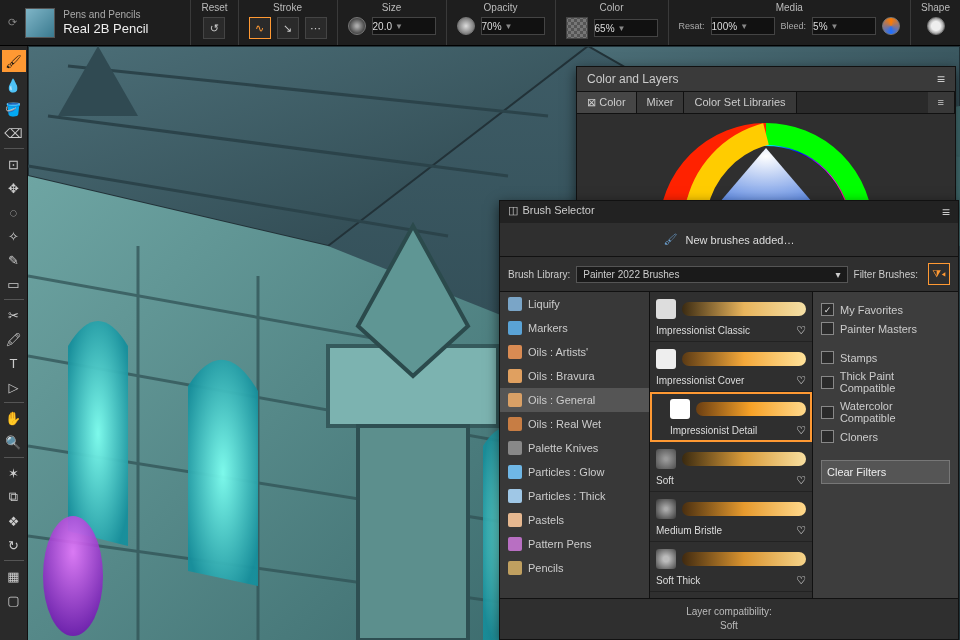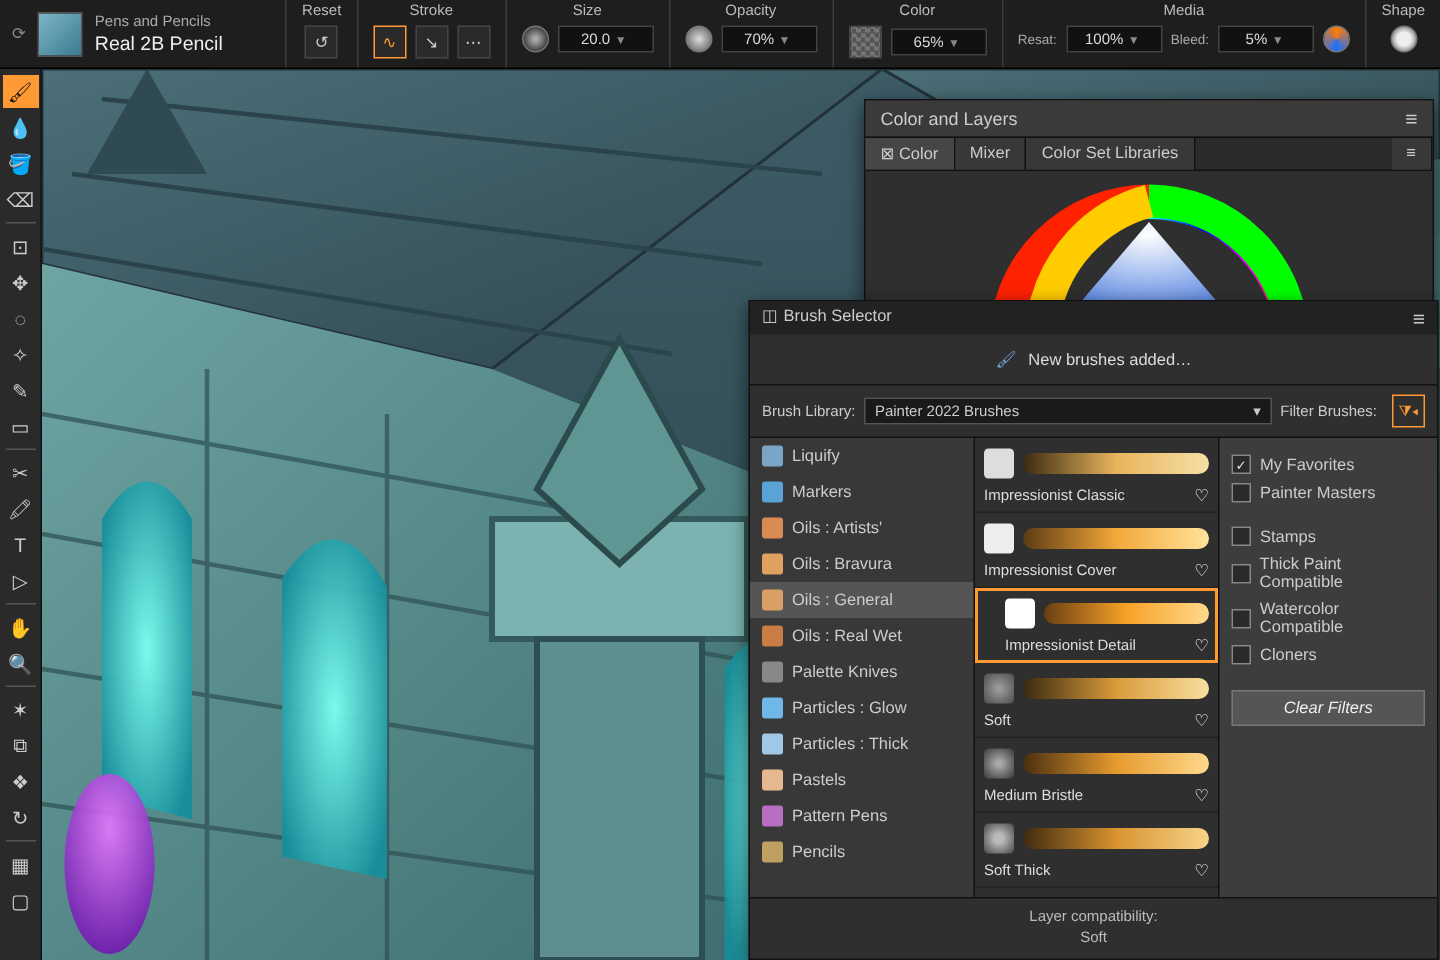--- a/index.html
+++ b/index.html
@@ -10,21 +10,21 @@
 .brush-title { width:200px; padding:4px 8px; display:flex; align-items:center; gap:8px; }
 .brush-thumb { width:30px; height:30px; background:linear-gradient(135deg,#7fb5c7,#3a7a8f); border:1px solid #555; }
 .brush-labels { display:flex; flex-direction:column; line-height:1.2; }
 .brush-cat { font-size:10px; color:#aaa; }
 .brush-name { font-size:13px; color:#eee; }
 .topseg { border-left:1px solid #3a3a3a; padding:2px 10px 0; display:flex; flex-direction:column; align-items:center; justify-content:flex-start; }
 .topseg .seglabel { font-size:10px; color:#bbb; margin-bottom:4px; }
 .topseg .segbody { display:flex; gap:6px; align-items:center; }
 .tb-btn { width:22px; height:22px; background:#2a2a2a; border:1px solid #444; display:flex; align-items:center; justify-content:center; cursor:pointer; }
 .tb-btn.active { border-color:#ff9933; }
-.num-field { background:#111; border:1px solid #444; color:#ddd; width:64px; height:18px; font-size:10px; text-align:right; padding-right:2px; display:flex; align-items:center; justify-content:center; }
+.num-field { background:#111; border:1px solid #444; color:#ddd; width:64px; height:18px; font-size:10px; text-align:right; padding-right:2px; display:flex; align-items:center; justify-content:flex-start; }
 .num-field .caret { font-size:8px; margin-left:3px; color:#888; }
 .circ { width:18px; height:18px; border-radius:50%; border:1px solid #777; }
 .media-row { display:flex; gap:6px; align-items:center; }
 .ml { font-size:9px; color:#aaa; }
 
 
 .toolbox { position:absolute; left:0; top:46px; width:28px; bottom:0; background:#2a2a2a; display:flex; flex-direction:column; align-items:center; padding-top:4px; gap:2px; border-right:1px solid #111; }
 .tool { width:24px; height:22px; display:flex; align-items:center; justify-content:center; cursor:pointer; color:#ccc; font-size:13px; }
 .tool.sel { background:#ff9933; color:#111; }
 .tool.sep { height:1px; width:20px; background:#555; margin:2px 0; cursor:default; }
@@ -57,21 +57,21 @@
 .var-item { padding:4px 6px; border-bottom:1px solid #222; cursor:pointer; }
 .var-item.sel { outline:2px solid #ff9933; outline-offset:-2px;padding-left:20px; }
 .var-stroke { height:26px; display:flex; align-items:center; gap:6px; }
 .var-dab { width:20px; height:20px; background:#bbb; border-radius:3px; }
 .var-prev { flex:1; height:14px; border-radius:7px; }
 .var-lbl { display:flex; justify-content:space-between; align-items:center; font-size:10px; color:#ddd; padding-top:2px; }
 .heart { color:#fff; font-size:11px; }
 .filter-col { flex:1; background:#3d3d3d; padding:8px; border-left:1px solid #111; }
 .chk { display:flex; align-items:center; gap:6px; padding:3px 0; font-size:11px; cursor:pointer; }
 .chkbox { width:13px; height:13px; border:1px solid #888; background:#2a2a2a; display:flex; align-items:center; justify-content:center; font-size:9px; color:#ddd; }
-.clear-btn { margin-top:14px; width:100%; background:#555; border:1px solid #777; padding:5px; text-align:center; cursor:pointer; font-size:11px; color:#eee;font-style:italic; }
+.clear-btn { margin-top:14px; width:100%; background:#555; border:1px solid #777; padding:5px; cursor:pointer; font-size:11px; color:#eee; }
 .bs-foot { padding:6px; text-align:center; font-size:10px; color:#bbb; border-top:1px solid #111; line-height:1.4; }
 .cat-ico { width:14px; height:14px; border-radius:2px; }
 .burger { cursor:pointer; color:#ccc; font-size:14px; }
 </style>
 </head>
 <body>
 
 <div class="topbar">
   <div class="brush-title">
     <span style="color:#888">⟳</span>

